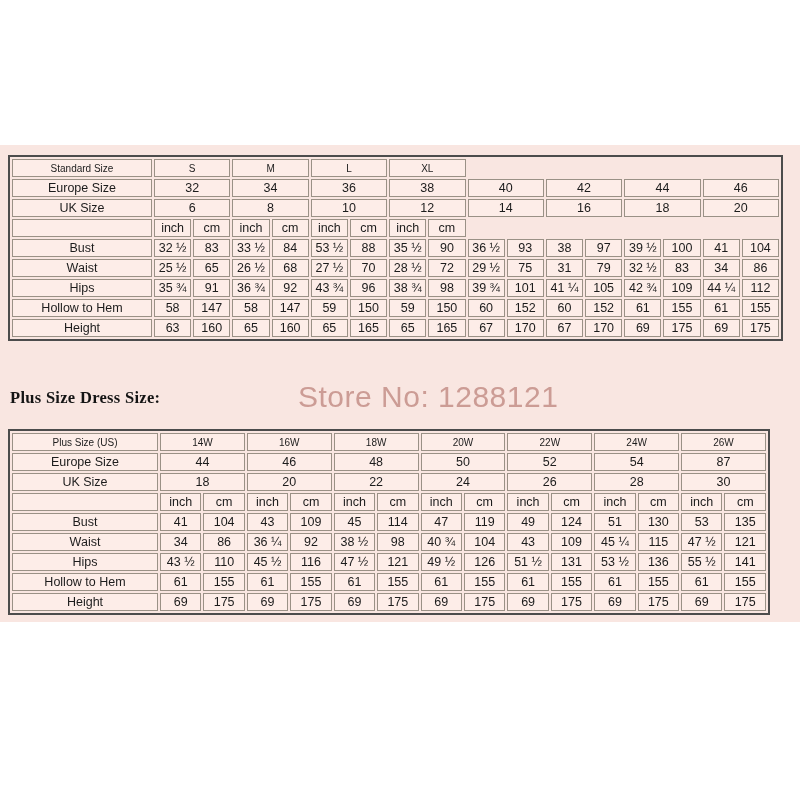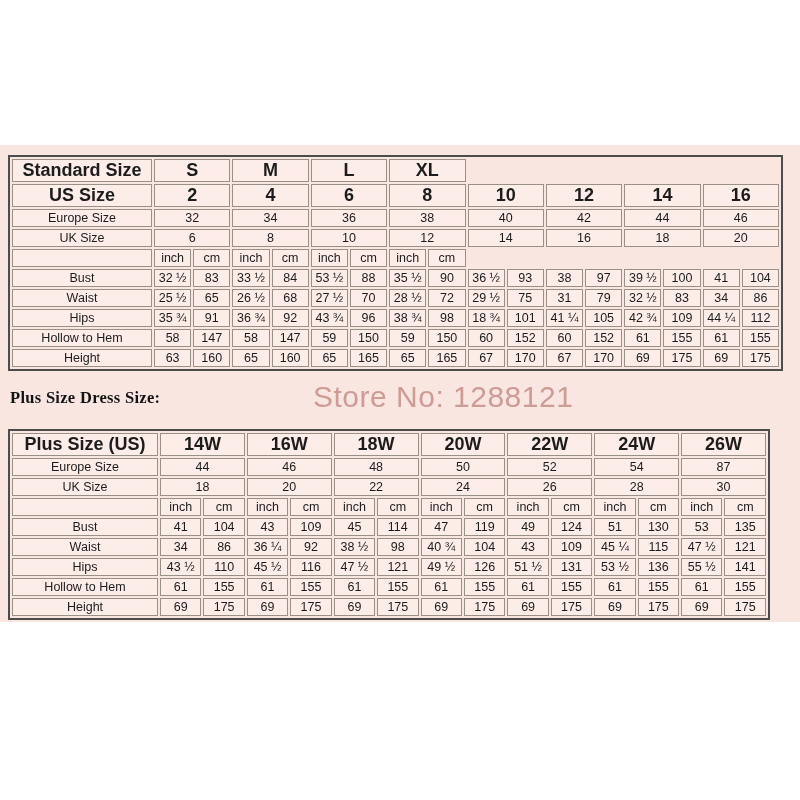--- a/index.html
+++ b/index.html
@@ -43,37 +43,37 @@
     text-align: center;
     vertical-align: middle;
     font-size: 12.5px;
     color: var(--ink);
     height: 16px;
     padding: 0 1px;
     overflow: hidden;
     white-space: nowrap;
   }
   table.size-table td.b {
-    font-weight: bold;
-    font-size: 18px;
+    font-weight: normal;
+    font-size: 10px;
   }
   .plus-title {
     position: absolute;
     left: 10px;
     top: 388px;
     font-family: "Liberation Serif", serif;
     font-weight: bold;
     font-size: 16.5px;
     color: #141414;
     letter-spacing: 0.3px;
     text-align: right;
   }
   .watermark {
     position: absolute;
-    left: 313px;
+    left: 298px;
     top: 380px;
     font-family: "Liberation Sans", sans-serif;
     font-size: 30px;
     font-weight: 400;
     color: var(--wm);
     letter-spacing: 0.5px;
   }
 </style>
 </head>
 <body>
@@ -93,31 +93,20 @@
         <col>
         <col>
       </colgroup>
       <tbody>
         <tr>
           <td class="b lbl">Standard Size</td>
           <td colspan="2" class="b">S</td>
           <td colspan="2" class="b">M</td>
           <td colspan="2" class="b">L</td>
           <td colspan="2" class="b">XL</td>
-        </tr>
-        <tr>
-          <td class="b lbl">US Size</td>
-          <td colspan="2" class="b">2</td>
-          <td colspan="2" class="b">4</td>
-          <td colspan="2" class="b">6</td>
-          <td colspan="2" class="b">8</td>
-          <td colspan="2" class="b">10</td>
-          <td colspan="2" class="b">12</td>
-          <td colspan="2" class="b">14</td>
-          <td colspan="2" class="b">16</td>
         </tr>
         <tr>
           <td class="lbl">Europe Size</td>
           <td colspan="2">32</td>
           <td colspan="2">34</td>
           <td colspan="2">36</td>
           <td colspan="2">38</td>
           <td colspan="2">40</td>
           <td colspan="2">42</td>
           <td colspan="2">44</td>
@@ -186,21 +175,21 @@
         <tr>
           <td class="lbl">Hips</td>
           <td>35 ¾</td>
           <td>91</td>
           <td>36 ¾</td>
           <td>92</td>
           <td>43 ¾</td>
           <td>96</td>
           <td>38 ¾</td>
           <td>98</td>
-          <td>18 ¾</td>
+          <td>39 ¾</td>
           <td>101</td>
           <td>41 ¼</td>
           <td>105</td>
           <td>42 ¾</td>
           <td>109</td>
           <td>44 ¼</td>
           <td>112</td>
         </tr>
         <tr>
           <td class="lbl">Hollow to Hem</td>

